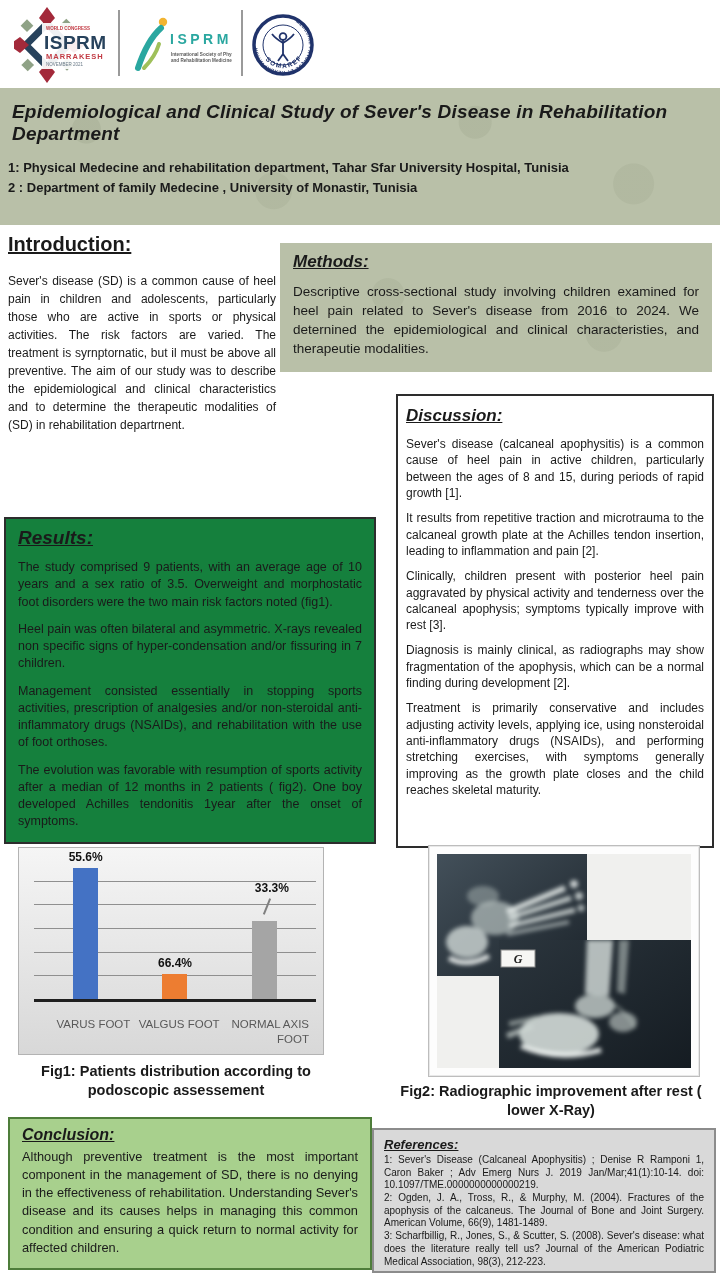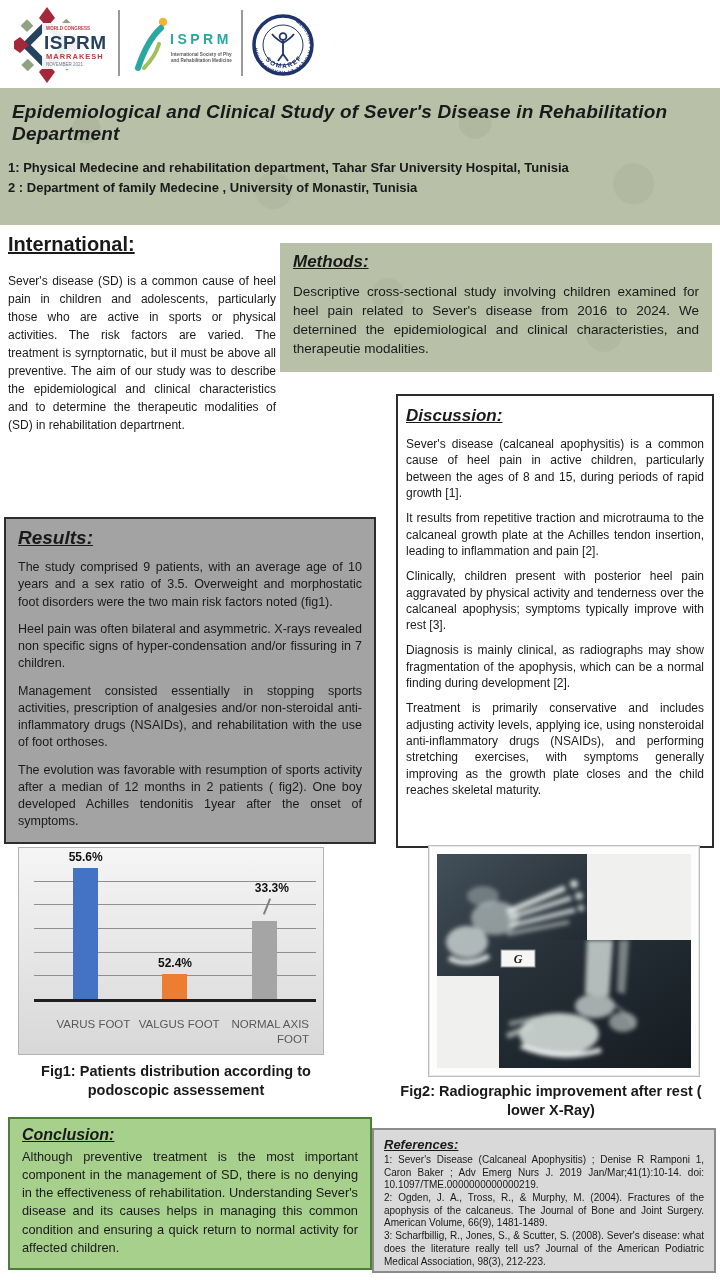--- a/index.html
+++ b/index.html
@@ -44,21 +44,21 @@
     padding:9px 13px; }
   .methods .box-h { font-size:17px; }
   .methods p { font-size:13.5px; line-height:1.42; margin-top:10px; }
 
   .discussion { position:absolute; left:396px; top:394px; width:318px; height:454px;
     background:#ffffff; border:2px solid #2d2d2d; padding:10px 8px; overflow:hidden; }
   .discussion .box-h { font-size:17px; margin-bottom:10px; display:inline-block; }
   .discussion p { font-size:12px; line-height:1.36; margin-bottom:9px; }
 
   .results { position:absolute; left:4px; top:517px; width:372px; height:327px;
-    background:#a3a3a3; border:2px solid #2d2d2d; padding:8px 12px; overflow:hidden; }
+    background:#15803d; border:2px solid #2d2d2d; padding:8px 12px; overflow:hidden; }
   .results .box-h { font-size:19px; margin-bottom:10px; display:inline-block; }
   .results p { font-size:12.5px; line-height:1.38; margin-bottom:10px; }
 
   
   .fig1 { position:absolute; left:18px; top:847px; width:306px; height:208px;
     border:1px solid #b3b3b3; background:linear-gradient(#f5f5f5, #d8d8d8); }
   .fig1-plot { position:absolute; left:22px; right:14px; top:10px; bottom:54px;
     display:flex; align-items:flex-end; justify-content:space-around; }
   .gridline { position:absolute; left:-7px; right:-7px; height:1px; background:#8f8f8f; }
   .fig1-axis { position:absolute; left:15px; right:7px; bottom:52px; height:3px; background:#1f1f1f; }
@@ -156,21 +156,21 @@
 
   <div class="banner">
     <div class="title">Epidemiological and Clinical Study of Sever's Disease in Rehabilitation Department</div>
     <div class="affils">
       <div>1: Physical Medecine and rehabilitation department, Tahar Sfar University Hospital, Tunisia</div>
       <div>2 : Department of family Medecine , University of Monastir, Tunisia</div>
     </div>
   </div>
 
   <div class="intro">
-    <h2>International:</h2>
+    <h2>Introduction:</h2>
     <p class="just">Sever's disease (SD) is a common cause of heel pain in children and adolescents, particularly those who are active in sports or physical activities. The risk factors are varied. The treatment is syrnptornatic, but il must be above all preventive. The aim of our study was to describe the epidemiological and clinical characteristics and to determine the therapeutic modalities of (SD) in rehabilitation departrnent.</p>
   </div>
 
   <div class="methods">
     <span class="box-h"> Methods:</span>
     <p class="just">Descriptive cross-sectional study involving children examined for heel pain related to Sever's disease from 2016 to 2024. We deternined the epidemiological and clinical characteristies, and therapeutie modalities.</p>
   </div>
 
   <div class="discussion">
     <span class="box-h">Discussion:</span>
@@ -194,21 +194,21 @@
         <div class="gridline" style="bottom: 16.6667%;"></div>
         <div class="gridline" style="bottom: 33.3333%;"></div>
         <div class="gridline" style="bottom: 50%;"></div>
         <div class="gridline" style="bottom: 66.6667%;"></div>
         <div class="gridline" style="bottom: 83.3333%;"></div>
         <div class="bar-group">
           <div class="bar-label" style="bottom: calc(92.6667% + 4px);">55.6%</div>
           <div class="bar" style="height: 92.6667%; background: rgb(68, 114, 196);"></div>
         </div>
         <div class="bar-group">
-          <div class="bar-label" style="bottom: calc(18.5% + 4px);">52.4%</div>
+          <div class="bar-label" style="bottom: calc(18.5% + 4px);">66.4%</div>
           <div class="bar" style="height: 18.5%; background: rgb(237, 125, 49);"></div>
         </div>
         <div class="bar-group">
           <div class="leader" style="bottom: calc(55.5% + 6px);"></div>
           <div class="bar-label raised" style="bottom: calc(55.5% + 26px);">33.3%</div>
           <div class="bar" style="height: 55.5%; background: rgb(165, 165, 165);"></div>
         </div>
       </div>
     <div class="fig1-axis"></div>
     <div class="fig1-cats">

